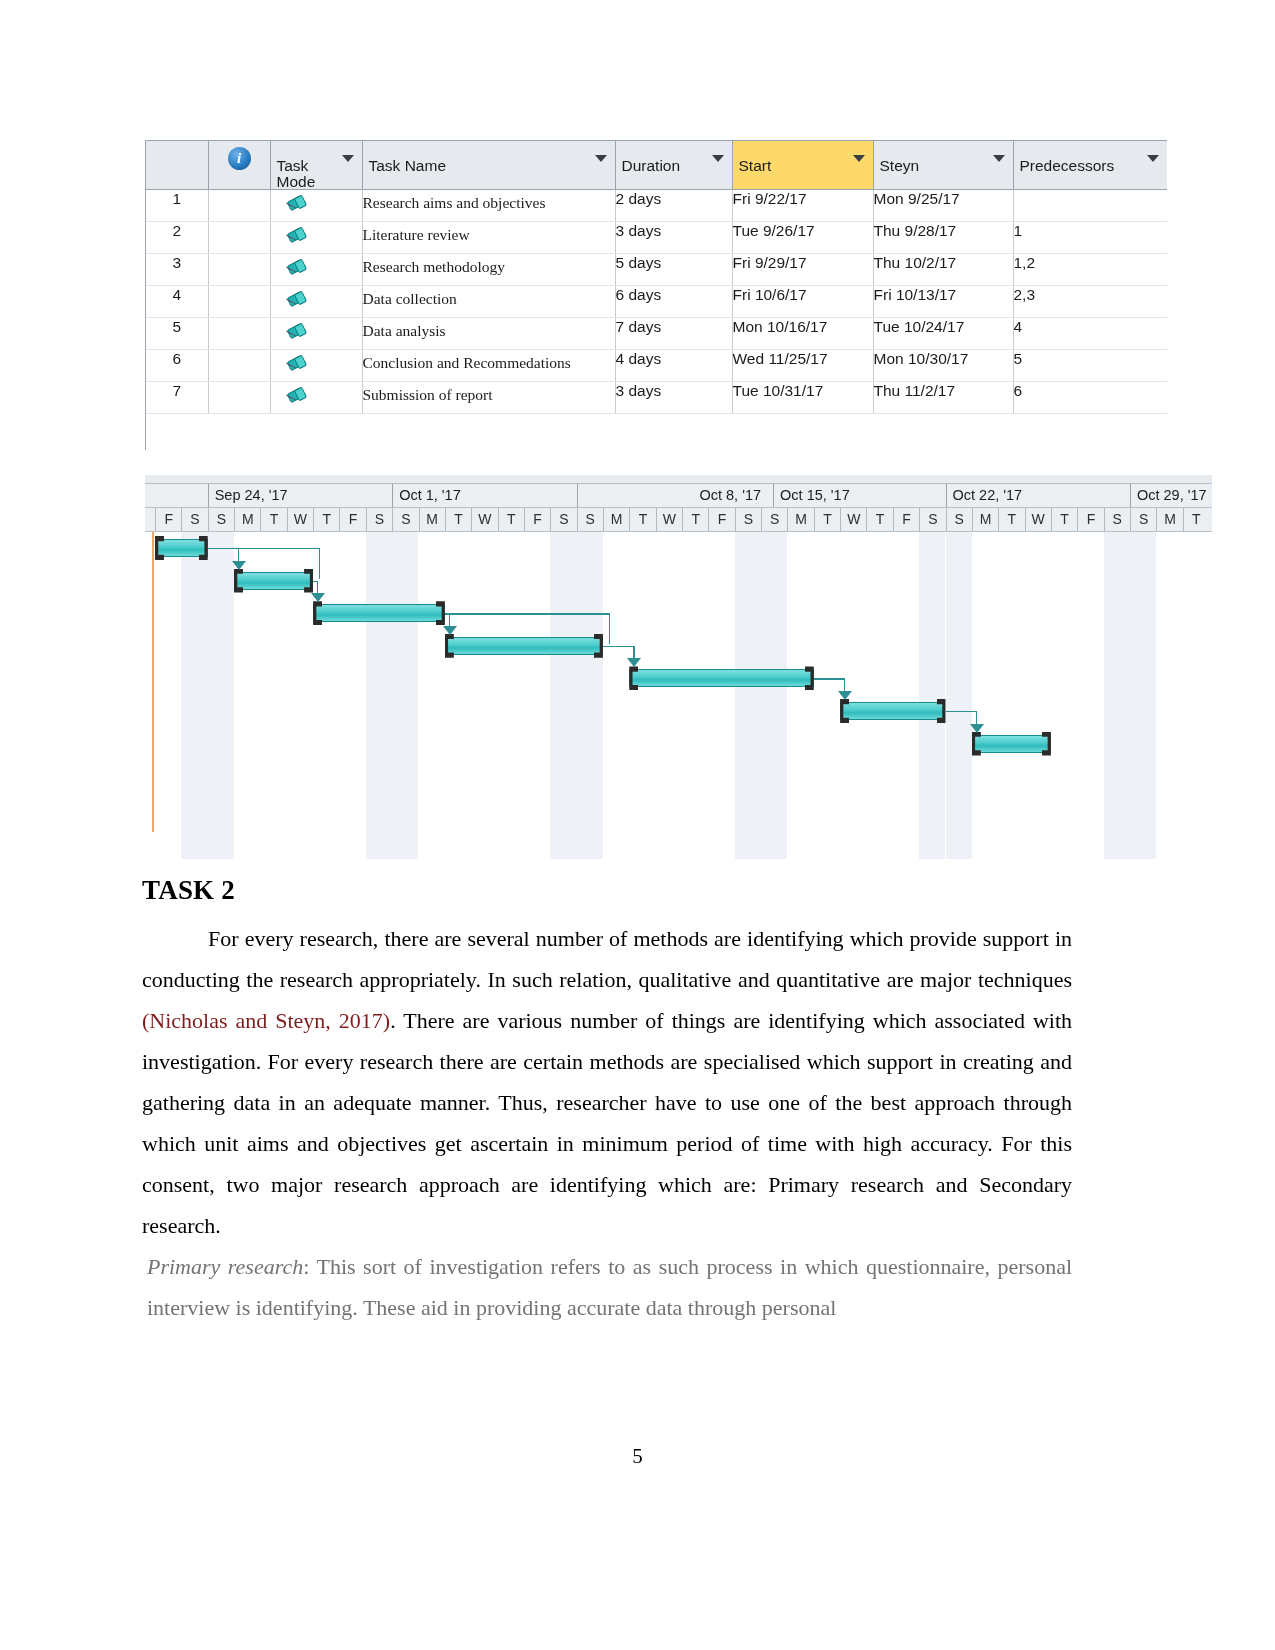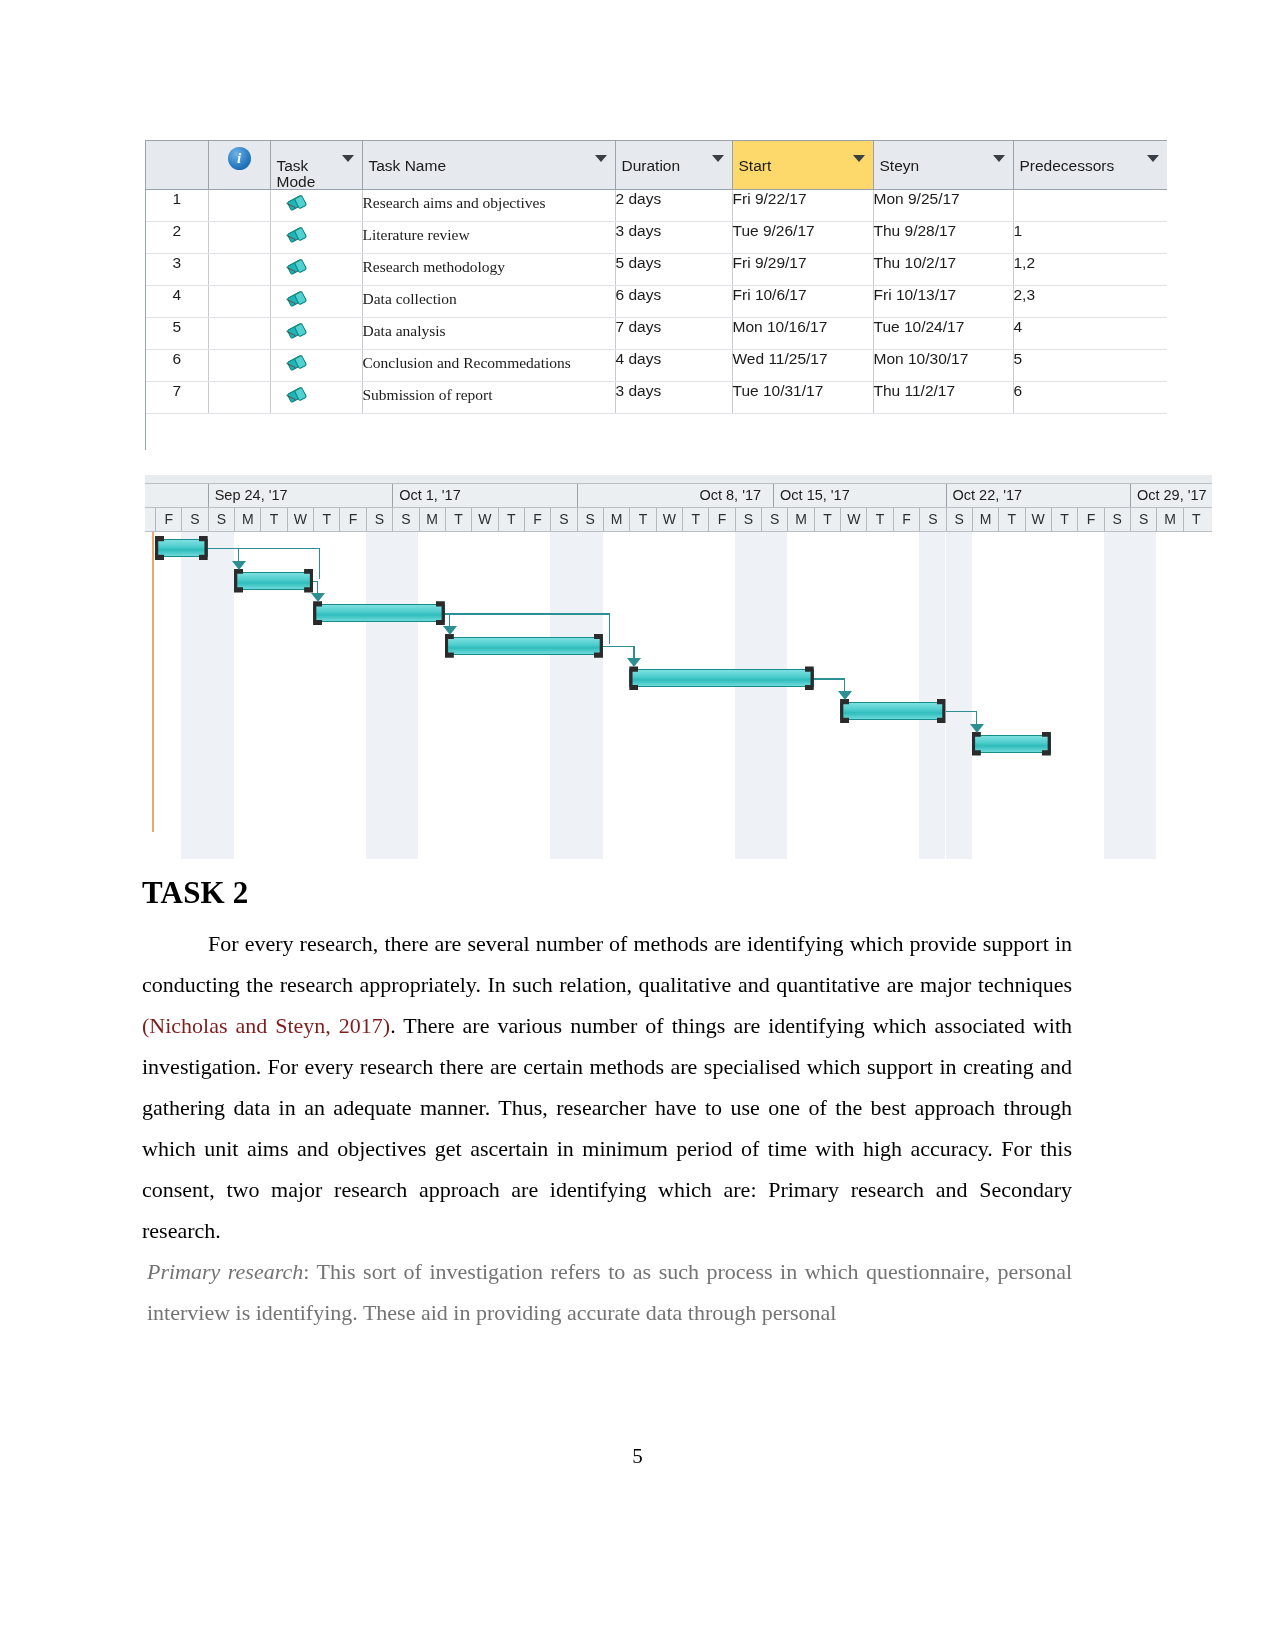--- a/index.html
+++ b/index.html
@@ -229,21 +229,21 @@
 
   
   #doc-text {
     position: absolute;
     left: 142px;
     top: 875px;
     width: 930px;
   }
   h1.task-heading {
     font-family: "Liberation Serif", serif;
-    font-size: 31px;
+    font-size: 27px;
     font-weight: bold;
     margin: 0 0 0 0;
     color: #000;
     letter-spacing: 0.2px;
   }
   p.sub-heading {
     font-family: "Liberation Serif", serif;
     font-size: 22px;
     text-decoration: underline;
     margin: 34px 0 0 0;

